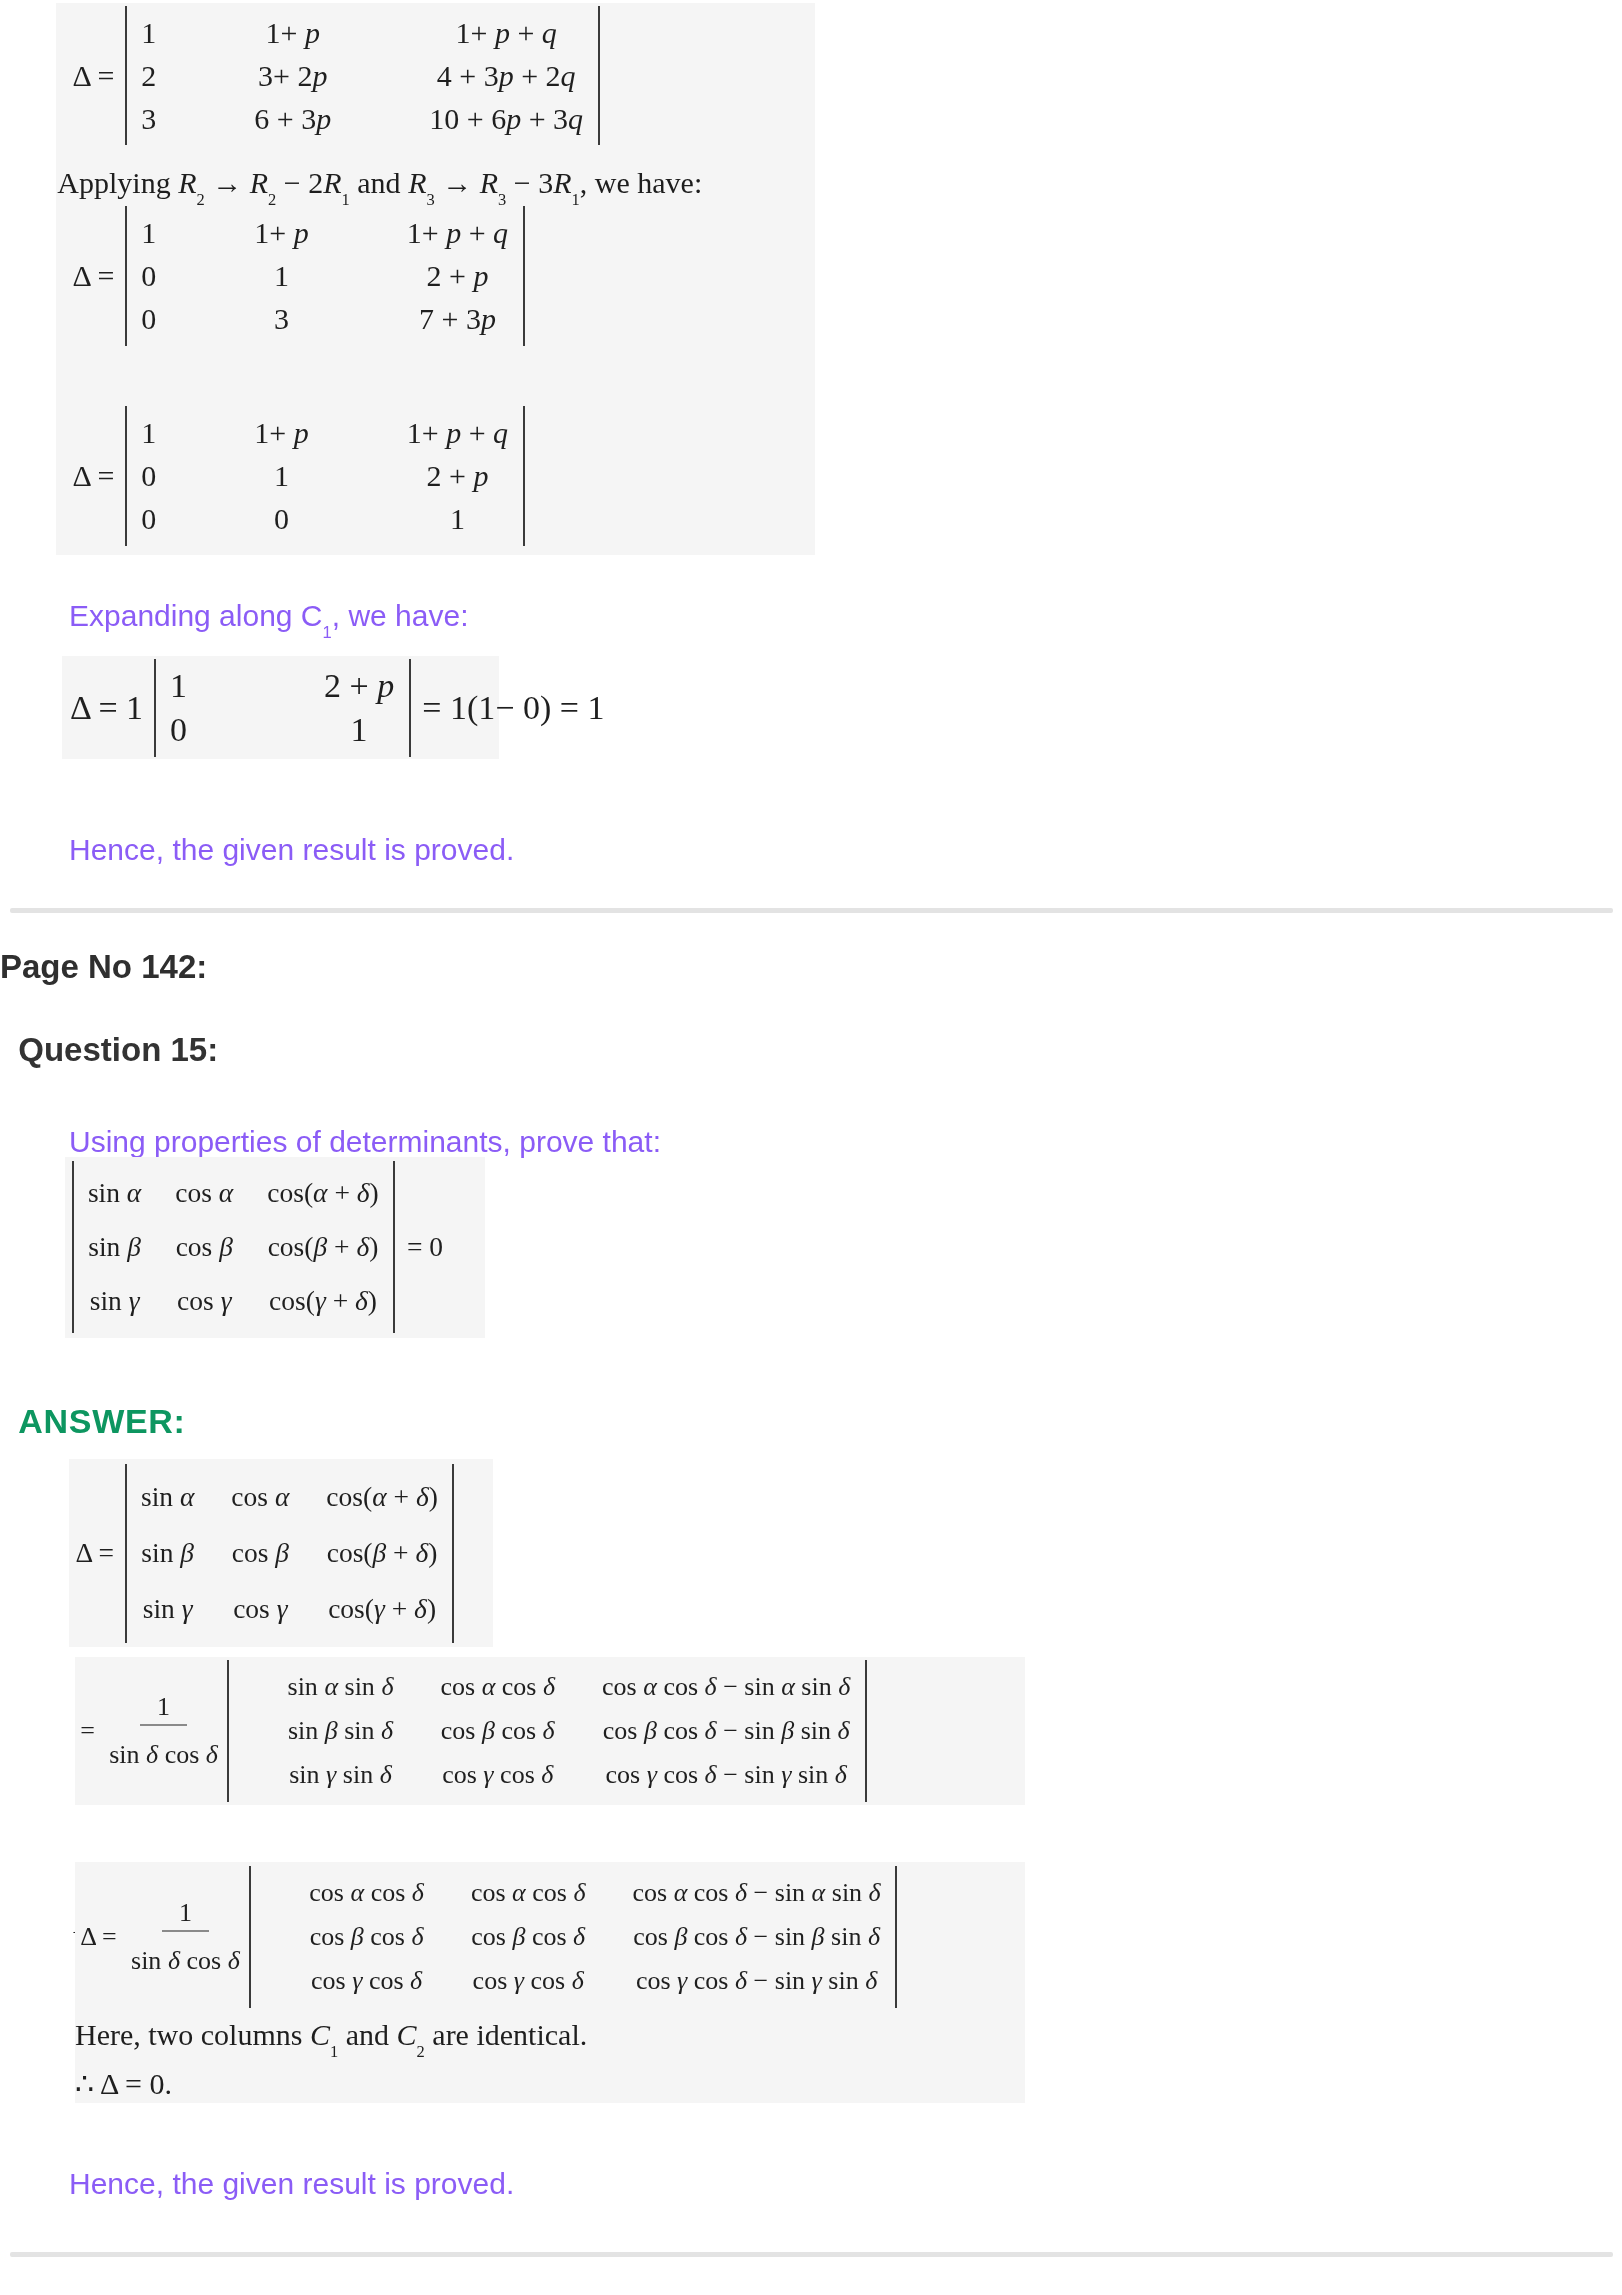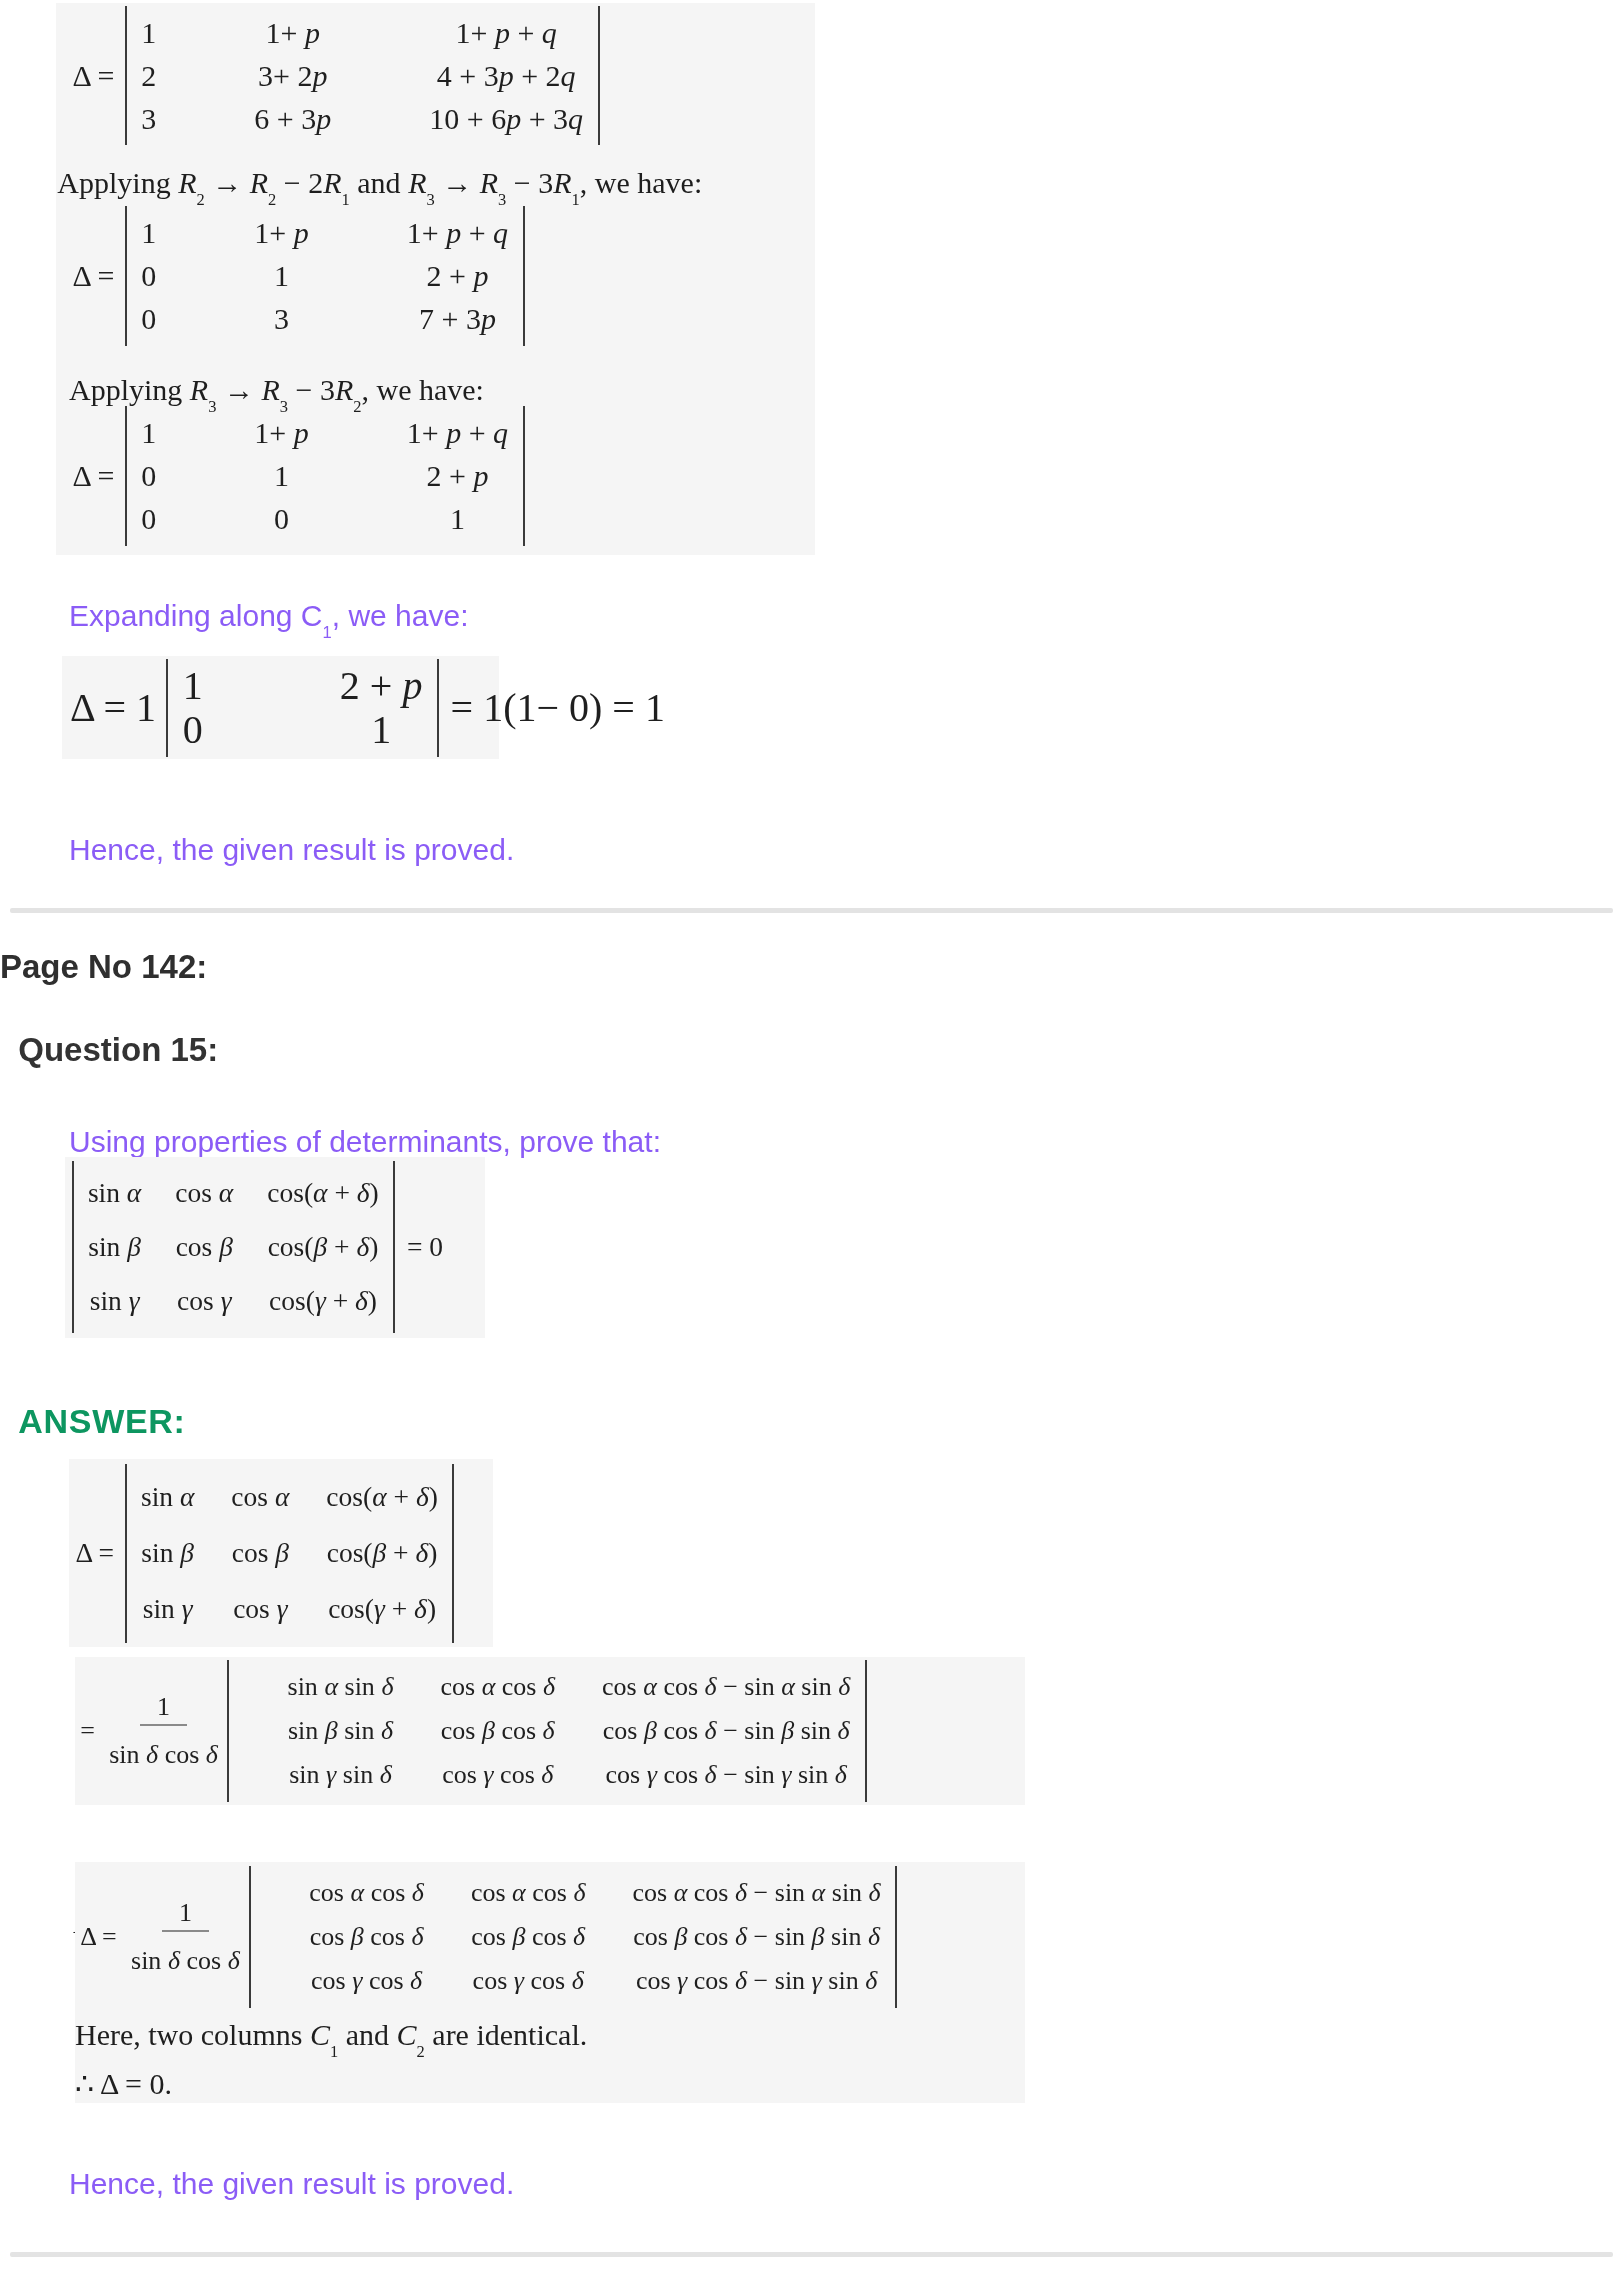--- a/index.html
+++ b/index.html
@@ -24,21 +24,21 @@
   .mx .pre{margin-right:10.5px;}
   .mx .suf{margin-left:11.8px;}
   .mx .det{display:inline-block;border-left:2px solid #3a3a3a;border-right:2px solid #3a3a3a;padding:5.2px 14.4px;}
   .mx .det-grid{display:grid;align-items:center;justify-items:center;}
   .mx .frac{display:inline-flex;flex-direction:column;align-items:center;margin:0 9.2px 0 3.9px;line-height:1.15;}
   .mx .frac .num{padding:0 17px 2.6px 17px;border-bottom:2px solid #8a8a8a;}
   .mx .frac .den{padding-top:14px;}
 
   .mx-top{font-size:30px;}
   .mx-top .det-grid{grid-auto-rows:43px;column-gap:98px;}
-  .mx-2x2{font-size:40px;}
+  .mx-2x2{font-size:34px;}
   .mx-2x2 .det-grid{grid-auto-rows:44px;column-gap:137px;}
   .mx-q{font-size:27.5px;}
   .mx-q .det-grid{grid-auto-rows:54px;column-gap:34px;}
   .mx-a{font-size:27.5px;}
   .mx-a .det-grid{grid-auto-rows:56px;column-gap:37px;}
   .mx-w{font-size:26px;}
   .mx-w .det-grid{grid-auto-rows:44px;column-gap:47px;margin-left:44px;}
 
   sub{font-size:55%;line-height:0;position:relative;top:0.28em;}
   i{font-style:italic;}
@@ -75,21 +75,20 @@
             <span class="cell">1+ <i>p</i> + <i>q</i></span>
             <span class="cell">0</span>
             <span class="cell">1</span>
             <span class="cell">2 + <i>p</i></span>
             <span class="cell">0</span>
             <span class="cell">3</span>
             <span class="cell">7 + 3<i>p</i></span>
           </span>
         </span>
       </div>
-    <div class="serif-line" style="left:13px;top:368px;">Applying <i>R</i><sub>3</sub> → <i>R</i><sub>3</sub> − 3<i>R</i><sub>2</sub>, we have:</div>
     <div class="mx mx-top" style="left:16.4px;top:403px;">
         <span class="pre">Δ =</span>
         <span class="det">
           <span class="det-grid" style="grid-template-columns: repeat(3, auto);">
             <span class="cell">1</span>
             <span class="cell">1+ <i>p</i></span>
             <span class="cell">1+ <i>p</i> + <i>q</i></span>
             <span class="cell">0</span>
             <span class="cell">1</span>
             <span class="cell">2 + <i>p</i></span>

